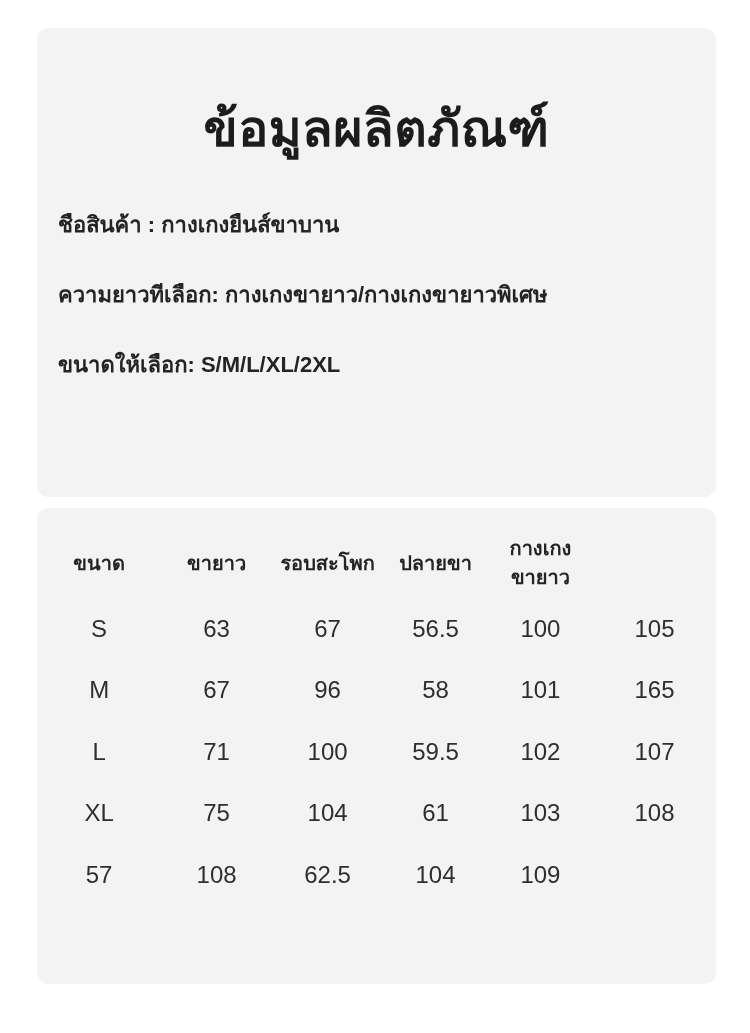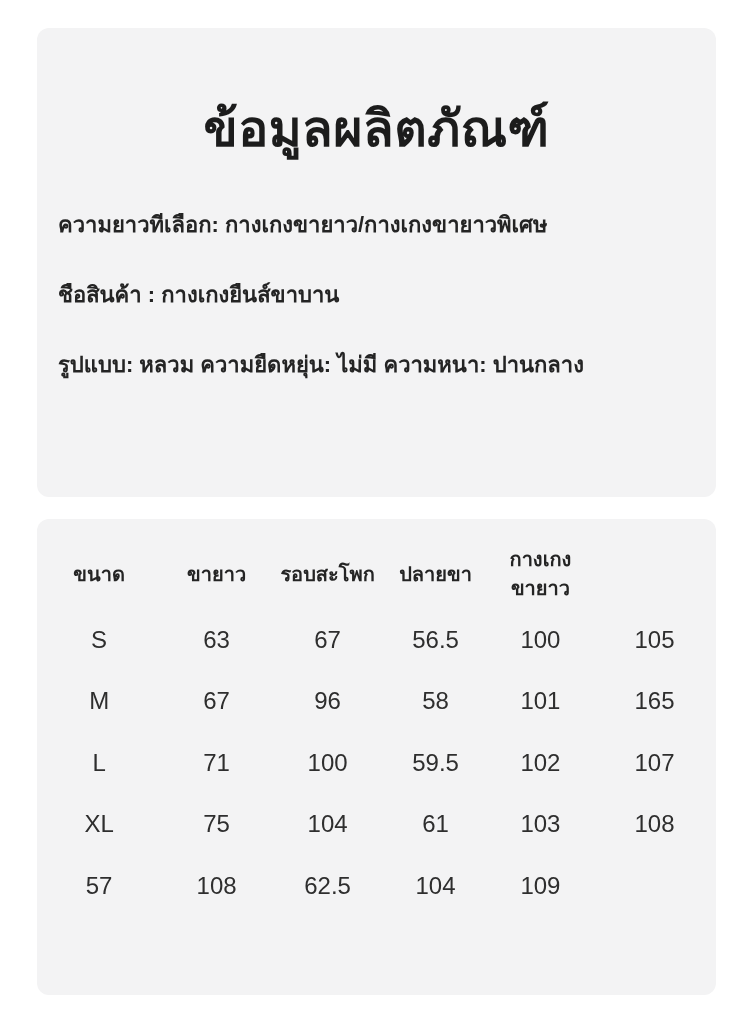--- a/index.html
+++ b/index.html
@@ -13,21 +13,21 @@
   .page { position: relative; width: 750px; height: 733px; background: #ffffff; }
 
   .card {
     position: absolute;
     left: 37px;
     width: 679px;
     background: #f3f3f4;
     border-radius: 12px;
   }
   .card-info  { top: 28px;  height: 469px; }
-  .card-table { top: 519px; height: 476px; }
+  .card-table { top: 508px; height: 476px; }
 
   .product-title {
     margin-top: 70px;
     text-align: center;
     font-size: 50px;
     line-height: 62px;
     font-weight: 700;
     color: #1c1c1c;
     letter-spacing: 0.5px;
   }
@@ -71,23 +71,23 @@
   .h-line:empty { display: none; }
 </style>
 </head>
 <body>
 
 <div class="page">
 
   <div class="card card-info">
     <h1 class="product-title">ข้อมูลผลิตภัณฑ์</h1>
     <div class="details">
+      <div class="detail-line">ชือสินค้า : กางเกงยืนส์ขาบาน</div>
       <div class="detail-line">ความยาวทีเลือก: กางเกงขายาว/กางเกงขายาวพิเศษ</div>
-      <div class="detail-line">ชือสินค้า : กางเกงยืนส์ขาบาน</div>
-      <div class="detail-line">รูปแบบ: หลวม ความยืดหยุ่น: ไม่มี ความหนา: ปานกลาง</div>
+      <div class="detail-line">ขนาดให้เลือก: S/M/L/XL/2XL</div>
     </div>
   </div>
 
   <div class="card card-table">
     <div class="size-table">
 
       <div class="t-row header">
         <div class="t-cell">
           <span class="h-line">ขนาด</span>
 

